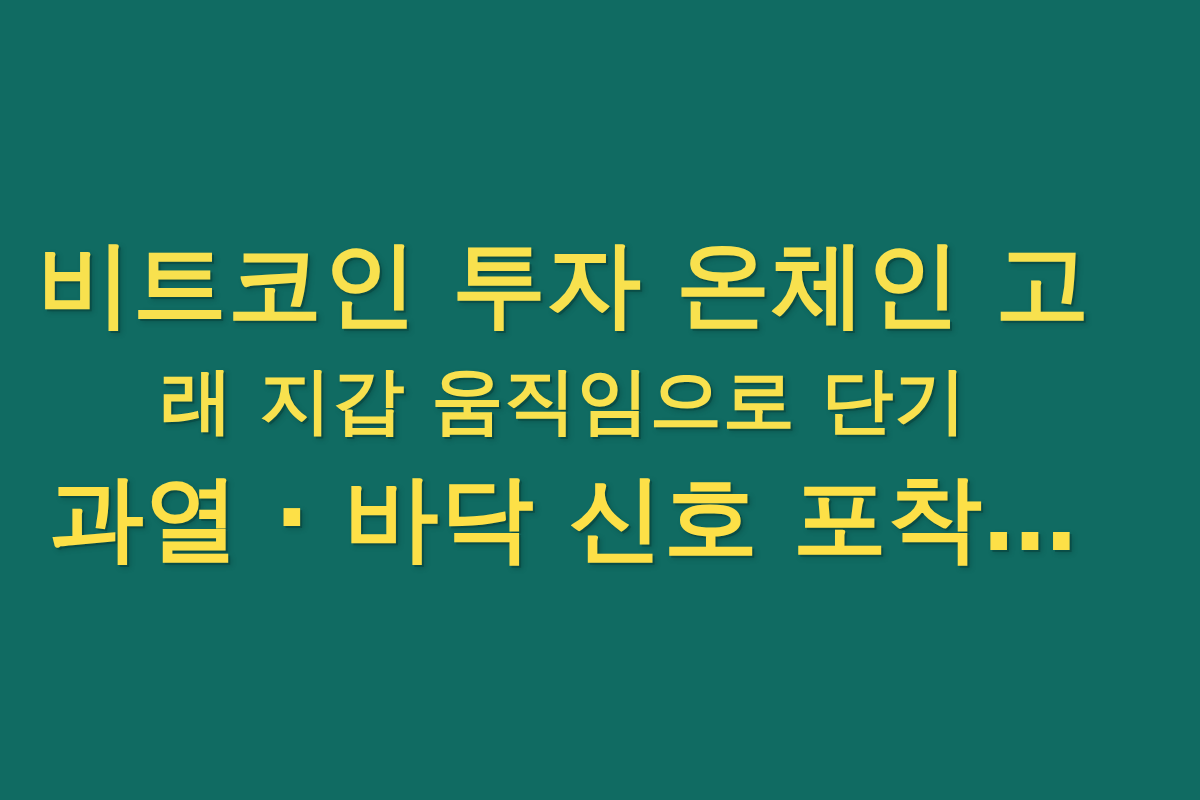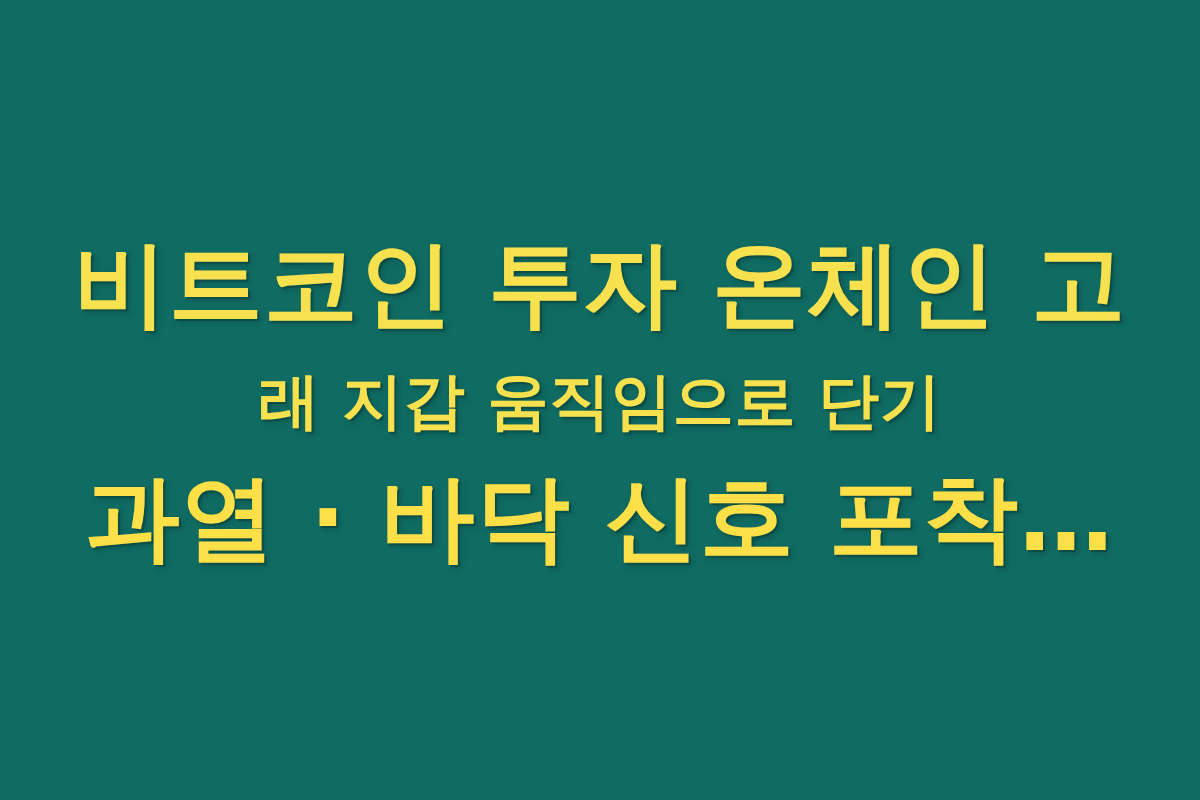--- a/index.html
+++ b/index.html
@@ -15,22 +15,22 @@
     font-family: "DejaVu Sans", "Liberation Sans", sans-serif;
   }
 
   #thumbnail-canvas {
     position: relative;
     width: 1200px;
     height: 800px;
     background: #106B62;
     display: flex;
     align-items: center;
-    justify-content: center;
     box-sizing: border-box;
+    padding-left: 34px;
   }
 
   #headline-block {
     width: 1060px;
     text-align: center;
     display: flex;
     flex-direction: column;
     justify-content: center;
     align-items: center;
     gap: 0;
@@ -54,18 +54,18 @@
 </style>
 </head>
 <body>
 
 <div id="thumbnail-canvas" style="background: rgb(16, 107, 98);">
 
   <div id="headline-block">
 
     <span class="headline-line" style="color: rgb(248, 225, 78); font-size: 94px; line-height: 117px;">비트코인 투자 온체인 고</span>
 
-    <span class="headline-line" style="color: rgb(248, 225, 78); font-size: 61px; line-height: 117px;">래 지갑 움직임으로 단기</span>
+    <span class="headline-line" style="color: rgb(248, 225, 78); font-size: 72px; line-height: 117px;">래 지갑 움직임으로 단기</span>
 
     <span class="headline-line" style="color: #fde047; font-size: 94px; line-height: 117px;">과열 · 바닥 신호 포착…</span>
 
   </div>
 </div>
 
 </body></html>

